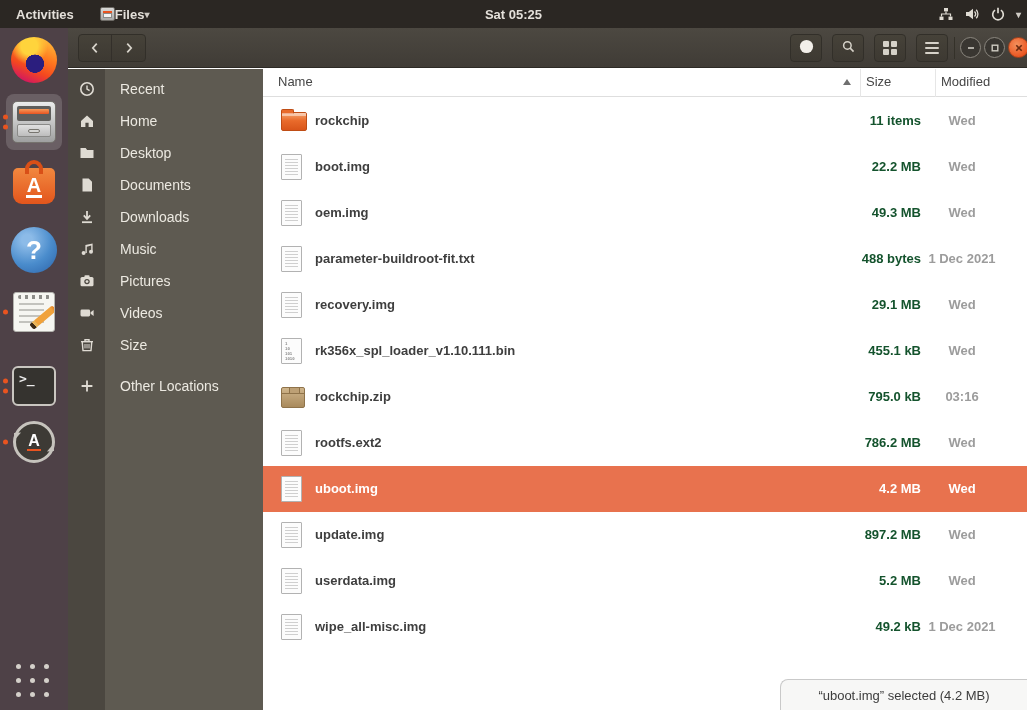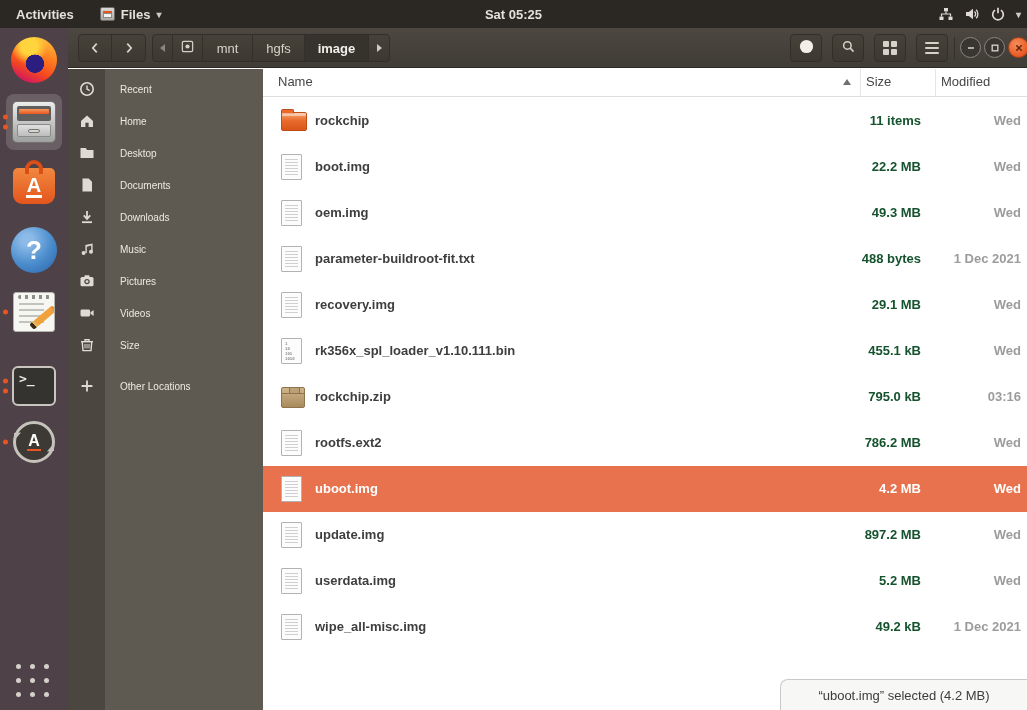--- a/index.html
+++ b/index.html
@@ -10,21 +10,21 @@
     background: #ffffff;
   }
 
   
   .topbar {
     position:absolute; left:0; top:0; width:1027px; height:28px;
     background:#2b2723; color:#e4e0da; font-size:13px; font-weight:bold;
     display:flex; align-items:center; z-index:30;
   }
   .tb-activities { padding:0 16px; height:28px; display:flex; align-items:center; cursor:default;}
-  .tb-appmenu { display:flex; align-items:center; gap:6px; padding:12px 10px; height:28px;}
+  .tb-appmenu { display:flex; align-items:center; padding:12px 10px; height:28px;}
   .tb-clock { position:absolute; left:0; right:0; text-align:center; pointer-events:none;}
   .tb-right { position:absolute; right:6px; top:0; height:28px; display:flex; align-items:center; gap:10px;}
   .tb-right svg { display:block; }
   .tb-chevron { font-size:10px; color:#cfcbc4; }
   .mini-cabinet { width:15px; height:14px; background:linear-gradient(#d8d8d6,#a9a9a7); border-radius:2px; position:relative; border:1px solid #6e6b66;}
   .mini-cabinet::before { content:""; position:absolute; left:2px; right:2px; top:3px; height:2px; background:#e95420; }
   .mini-cabinet::after { content:""; position:absolute; left:2px; right:2px; bottom:2px; height:3px; background:#f4f4f2; border:1px solid #8a8a88;}
 
   
   .dock {
@@ -110,37 +110,37 @@
   
   .content { position:absolute; left:0; top:41px; width:959px; height:641px; display:flex; }
 
   .sidebar { position:relative; width:195px; background:#5e5a51; flex:none; }
   .sidebar-gutter { position:absolute; left:0; top:0; bottom:0; width:37px; background:#4b4740; }
   .side-list { position:absolute; left:0; top:4px; right:0; list-style:none; }
   .side-item { position:relative; height:32px; display:flex; align-items:center; cursor:default; }
   .side-item.gap-before { margin-top:9px; }
   .side-ic { position:absolute; left:0; width:37px; display:flex; justify-content:center; }
   .side-ic svg { display:block; }
-  .side-label { margin-left:52px; color:#ece9e1; font-size:10px; }
+  .side-label { margin-left:52px; color:#ece9e1; font-size:14px; }
 
   .filelist { position:relative; flex:1; background:#ffffff; }
   .list-header { position:relative; height:28px; border-bottom:1px solid #dedede; font-size:13px; color:#454545; }
   .col-name { position:absolute; left:15px; top:5px; }
   .col-size { position:absolute; left:603px; top:5px; }
   .col-mod  { position:absolute; left:678px; top:5px; }
   .sort-up { position:absolute; left:580px; top:10px; width:0; height:0;
     border-left:4px solid rgba(0,0,0,0); border-right:4px solid rgba(0,0,0,0); border-bottom:6px solid #6f6f6f;}
   .hdr-div { position:absolute; top:0; width:1px; height:28px; background:#e6e6e6; }
   .hdr-div.d1 { left:597px; } .hdr-div.d2 { left:672px; }
 
   .rows { position:absolute; left:0; top:29px; right:0; bottom:0; }
   .row { position:relative; height:46px; font-size:13px;font-weight:bold; }
   .row .fname { position:absolute; left:52px; top:15px; color:#3e3e3e; }
   .row .fsize { position:absolute; left:540px; top:15px; width:118px; text-align:right; color:#14532d; }
-  .row .fmod  { position:absolute; left:640px; top:15px; width:118px; text-align:right; color:#9c9c9c; }
+  .row .fmod  { position:absolute; left:640px; top:15px; width:118px; text-align:center; color:#9c9c9c; }
   .row.selected { background:#e8724e; }
   .row.selected .fname, .row.selected .fsize, .row.selected .fmod { color:#ffffff; }
 
   .fi { position:absolute; left:18px; }
   .fi-page { top:10px; width:21px; height:26px; background:#fcfcfc; border:1px solid #b2b2b2; border-radius:1px; overflow:hidden;}
   .fi-page::before { content:""; position:absolute; left:3px; right:3px; top:4px; bottom:4px;
     background:repeating-linear-gradient(#cfcfcf 0 1px, rgba(0,0,0,0) 1px 3px); }
   .fi-bin::before { background:none; }
   .fi-bin .bin-txt { position:absolute; left:3px; top:2px; font-family:"DejaVu Sans Mono", monospace;
     font-size:4px; line-height:5px; color:#8e8e8e; white-space:pre-line; }
@@ -289,39 +289,20 @@
             <path d="M10 3L5.5 8l4.5 5" stroke="#d6d2c9" stroke-width="2" fill="none"></path>
           </svg>
       </div>
       <div class="hb-seg">
         <svg width="14" height="14" viewBox="0 0 16 16">
             <path d="M6 3l4.5 5L6 13" stroke="#d6d2c9" stroke-width="2" fill="none"></path>
           </svg>
       </div>
     </div>
 
-    <div class="hb-group path-group">
-      <div class="hb-seg" style="width:20px">
-          <span class="tri tri-left"></span>
-        </div>
-      <div class="hb-seg" style="width:30px">
-        <span>
-          <svg width="15" height="15" viewBox="0 0 16 16">
-              <rect x="2.5" y="2.5" width="11" height="11" rx="1.5" fill="none" stroke="#d6d2c9" stroke-width="1.3"></rect>
-              <circle cx="8" cy="8" r="2.2" fill="#d6d2c9"></circle>
-            </svg>
-        </span>
-      </div>
-      <div class="hb-seg" style="width:50px">mnt</div>
-      <div class="hb-seg" style="width:52px">hgfs</div>
-      <div class="hb-seg active" style="width:64px">image</div>
-      <div class="hb-seg" style="width:20px">
-          <span class="tri tri-right"></span>
-        </div>
-    </div>
 
     <div class="hb-btn" style="left:722px">
       <span><svg width="17" height="17" viewBox="0 0 16 16">
             <circle cx="8" cy="8" r="6.2" fill="#f2efe9"></circle>
           </svg></span>
     </div>
     <div class="hb-btn" style="left:764px">
       <span>
         <svg width="15" height="15" viewBox="0 0 16 16">
             <circle cx="6.8" cy="6.8" r="4" stroke="#d6d2c9" stroke-width="1.6" fill="none"></circle>

